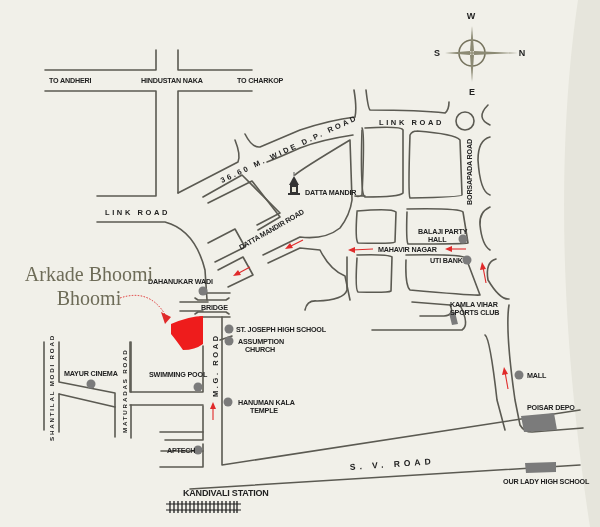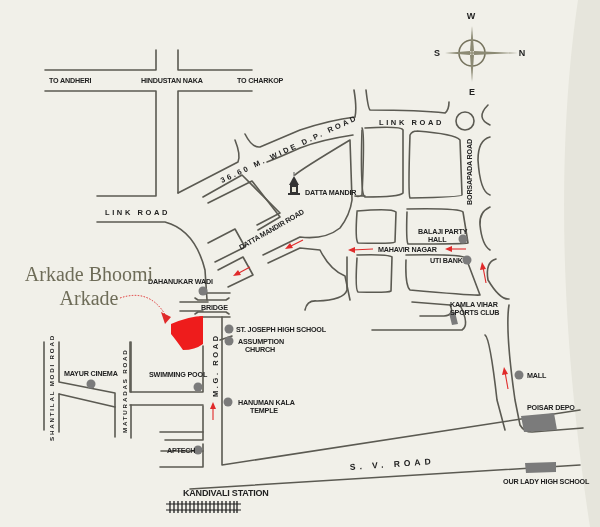--- a/index.html
+++ b/index.html
@@ -192,16 +192,16 @@
 
   <g>
     <line x1="166" y1="504" x2="241" y2="504" stroke="#222" stroke-width="1"></line>
     <line x1="166" y1="510" x2="241" y2="510" stroke="#222" stroke-width="1"></line>
     <path d="M170 501 v12 M174 501 v12 M178 501 v12 M182 501 v12 M186 501 v12 M190 501 v12 M194 501 v12 M198 501 v12 M202 501 v12 M206 501 v12 M210 501 v12 M214 501 v12 M218 501 v12 M222 501 v12 M226 501 v12 M230 501 v12 M234 501 v12 M237 501 v12" stroke="#222" stroke-width="1.3"></path>
   </g>
 </svg>
 
 <div class="project-title">
   <div>Arkade Bhoomi</div>
-  <div>Arkade</div>
+  <div>Bhoomi</div>
 </div>
 
 </div>
 
 </body></html>

